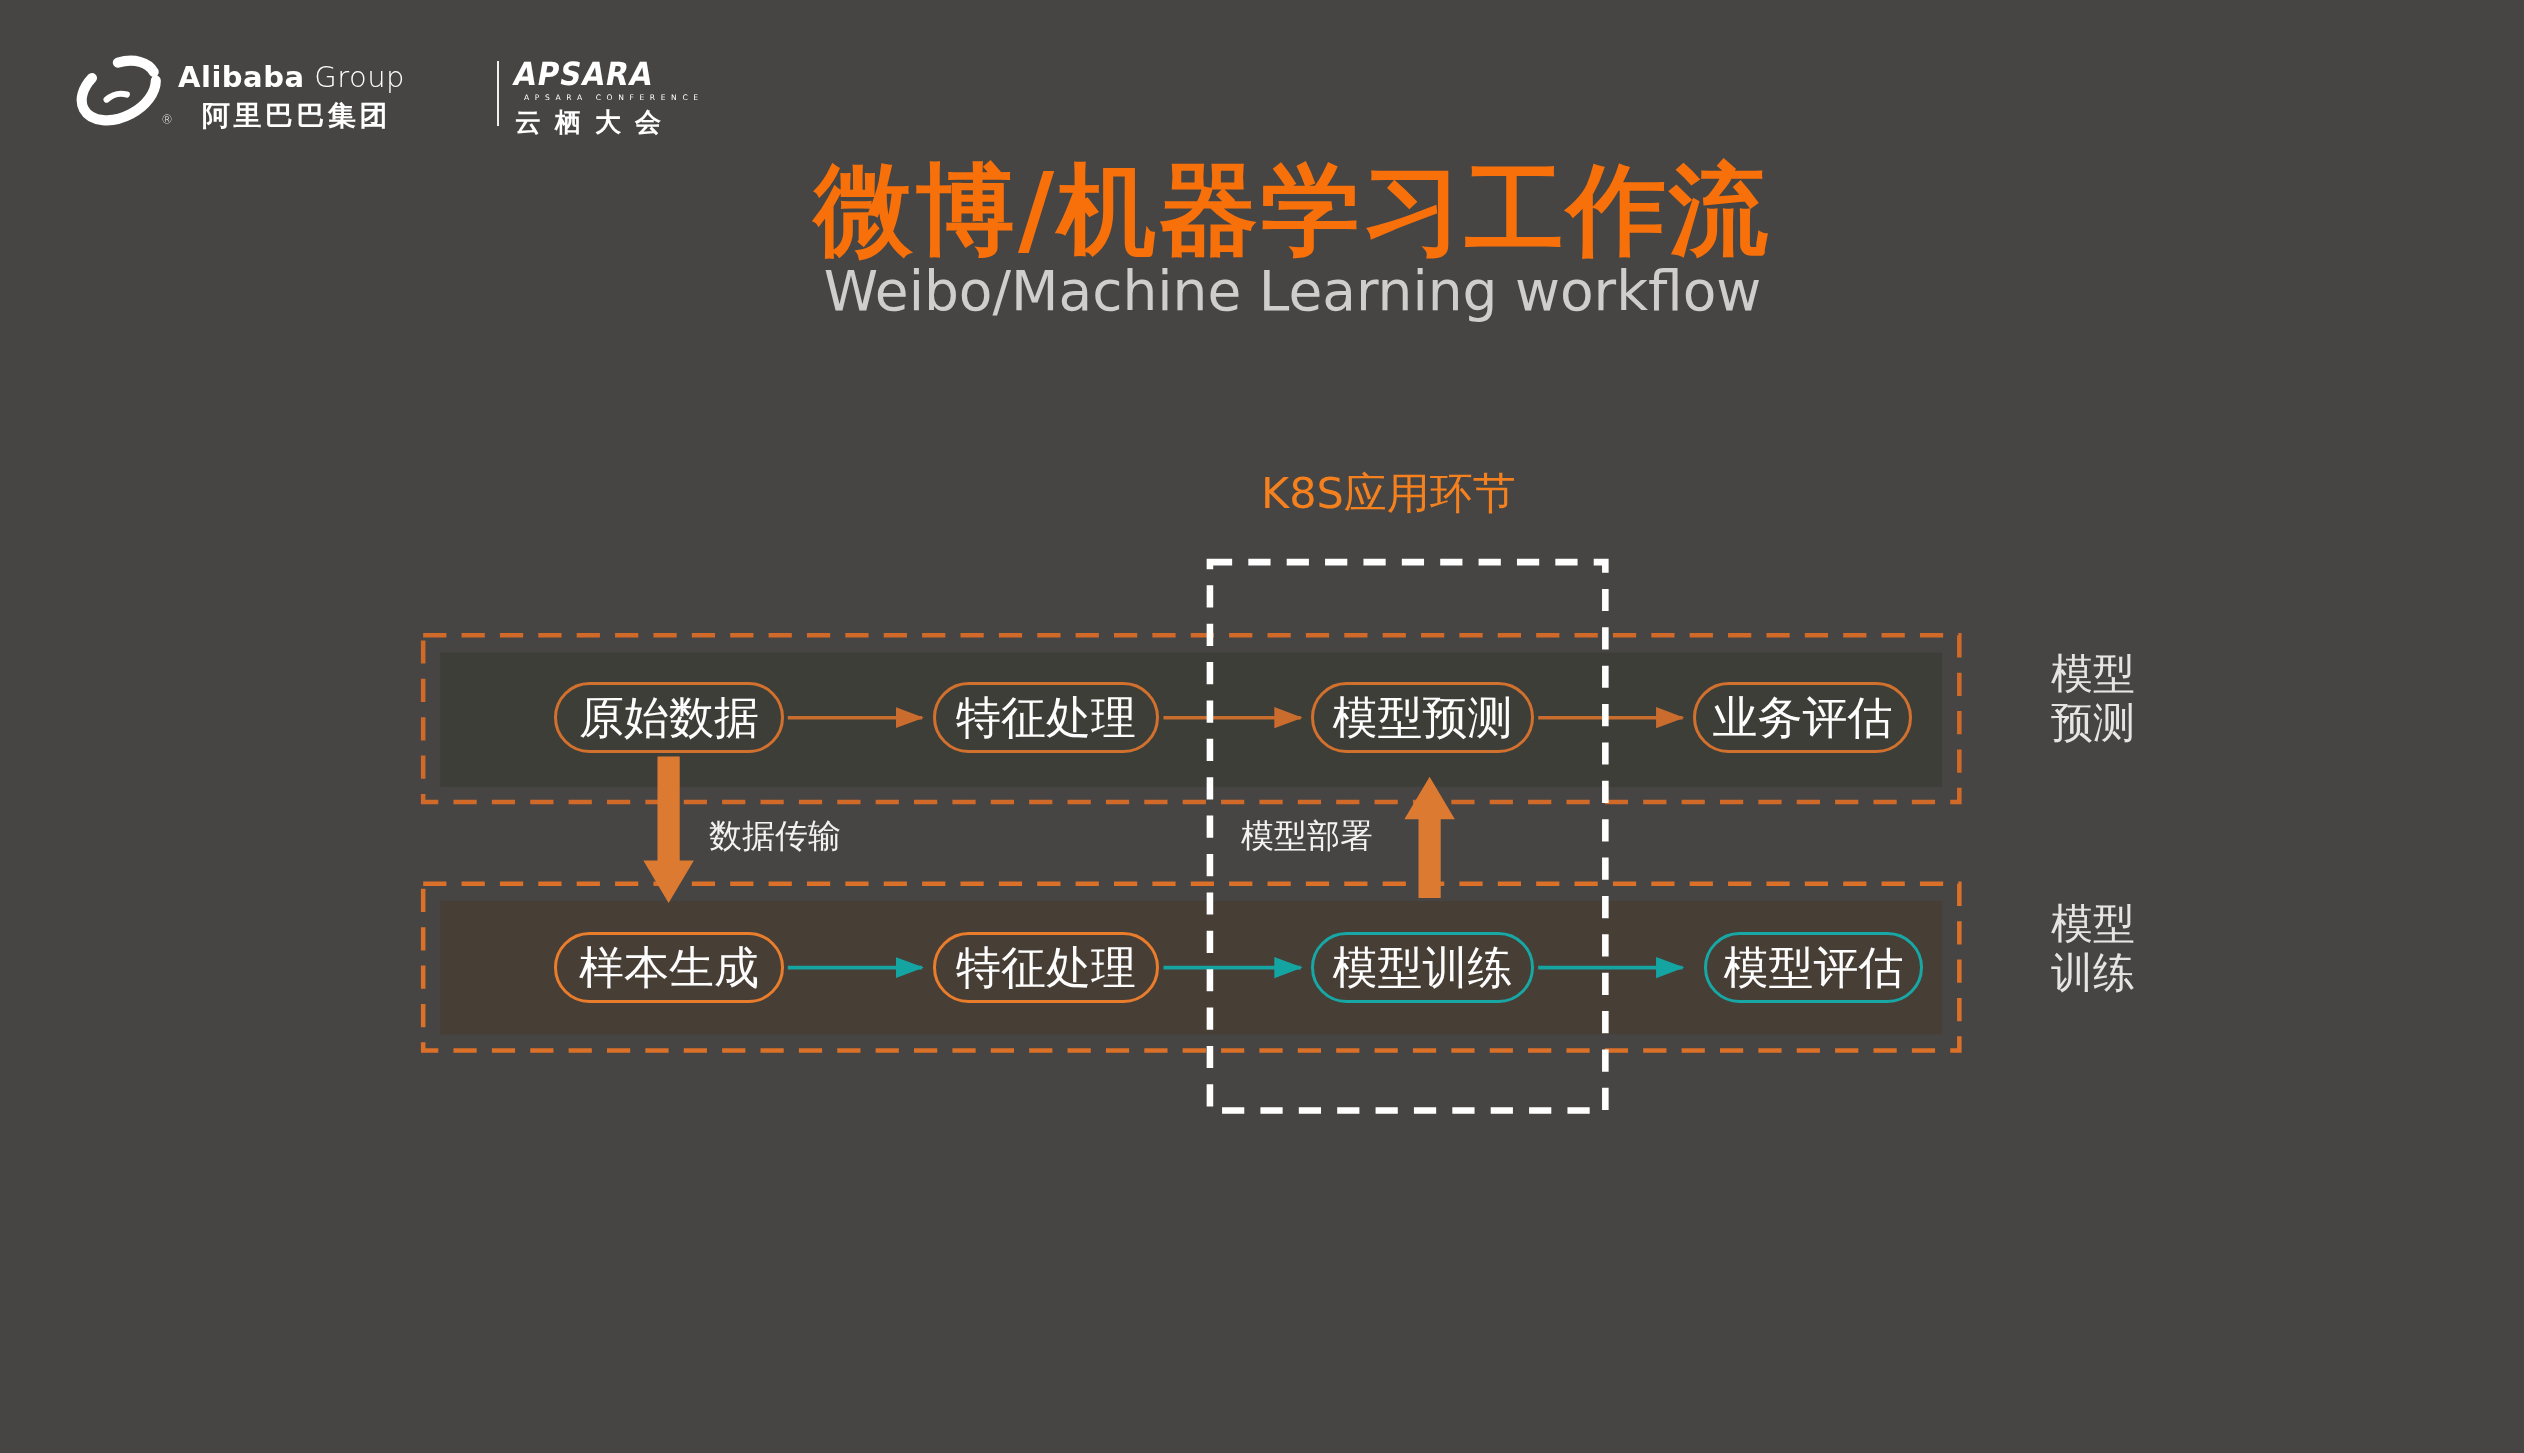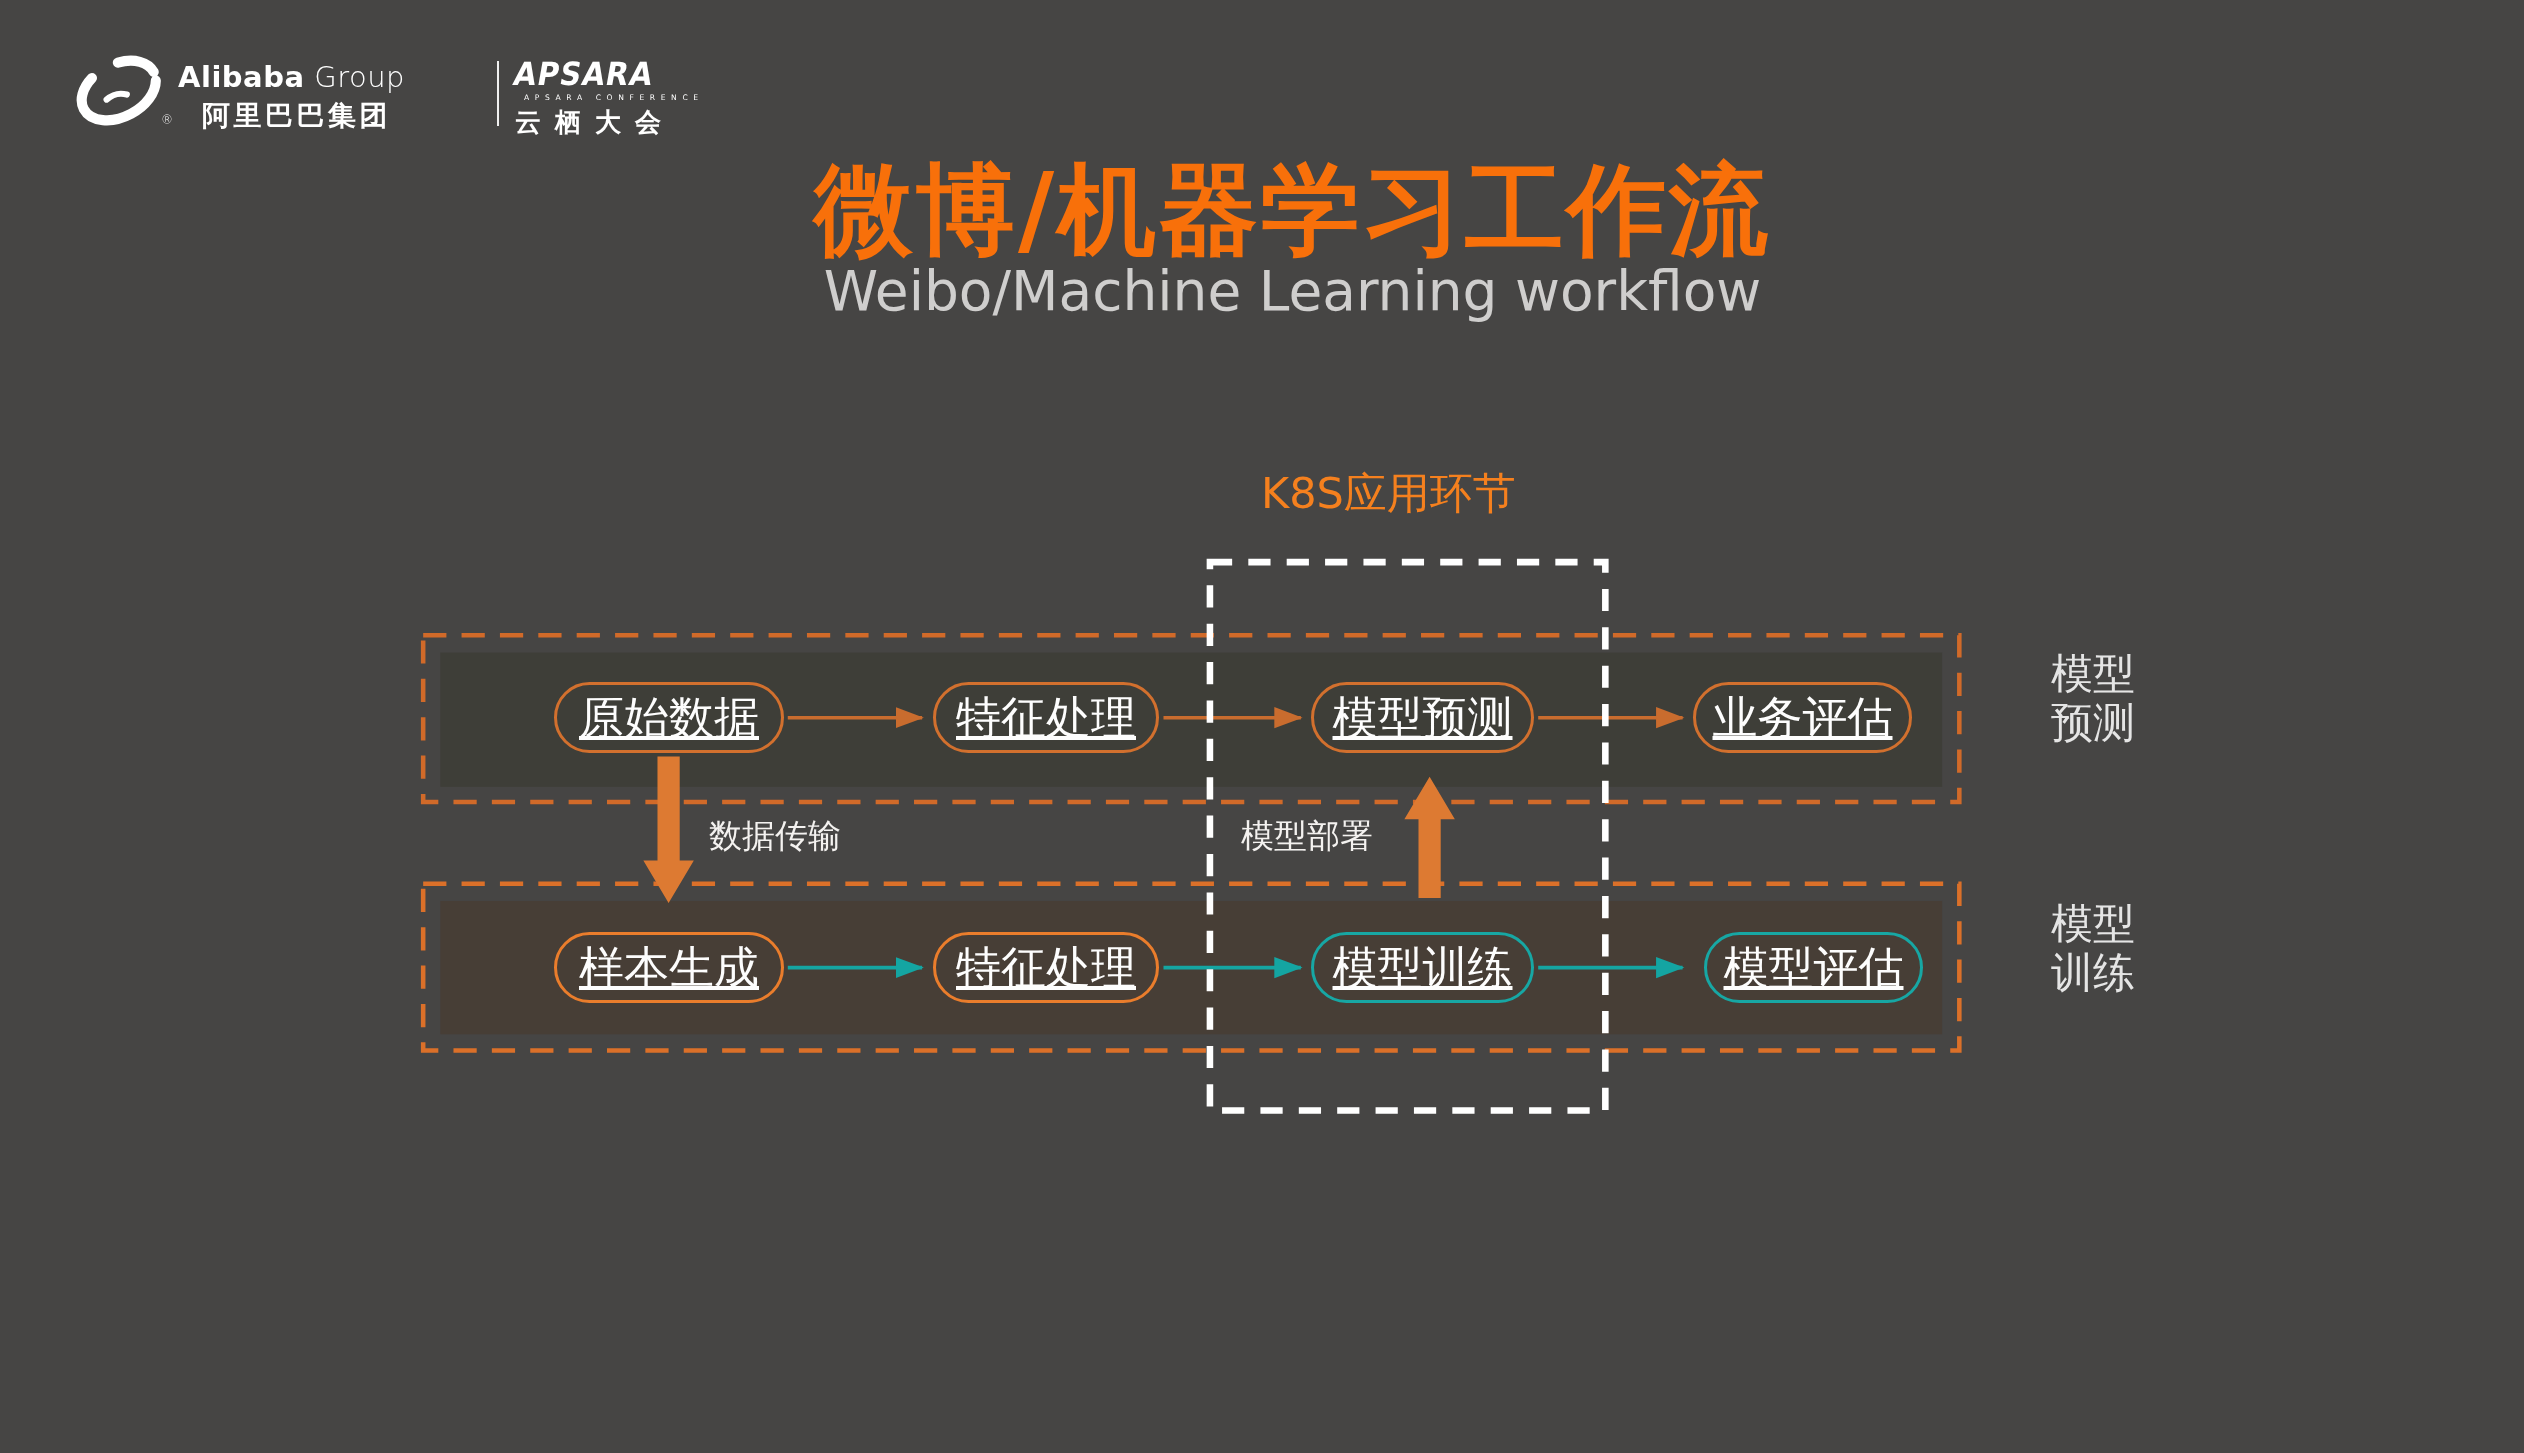--- a/index.html
+++ b/index.html
@@ -20,21 +20,21 @@
   .apsara-sub{left:524px;top:93px;font-size:7.6px;font-weight:400;letter-spacing:5.6px;white-space:nowrap;}
   .apsara-cn{left:515px;top:105px;font-size:26px;font-weight:700;letter-spacing:14px;white-space:nowrap;}
   
   .title{left:0;top:145px;width:2585px;text-align:center;font-size:99px;font-weight:800;color:#f8700a;letter-spacing:3px;white-space:nowrap;}
   .subtitle{left:0;top:259px;width:2585px;text-align:center;font-size:55px;font-weight:400;color:#cfcecd;white-space:nowrap;}
   
   .k8s-label{left:1261px;top:465px;font-size:43px;font-weight:500;color:#f5801e;white-space:nowrap;}
   .pill{
     box-sizing:border-box;height:71px;border:3.5px solid #d7742e;border-radius:36px;
     display:flex;align-items:center;justify-content:center;
-    font-size:45px;font-weight:500;color:#fdfdfd;white-space:nowrap;z-index:3;text-decoration:underline;
+    font-size:45px;font-weight:500;color:#fdfdfd;white-space:nowrap;z-index:3;
   }
   .pill.teal{border-color:#17a7a4;}
   .pill.bright{border-color:#ea7d2c;}
   .side-label{font-size:42px;font-weight:500;color:#e5e5e5;line-height:1.16;white-space:nowrap;z-index:3;}
   .flow-label{font-size:33px;font-weight:500;color:#f4f2f0;white-space:nowrap;z-index:3;}
   svg.layer{left:0;top:0;z-index:1;}
   .txt{z-index:3;}
 </style>
 </head>
 <body>

